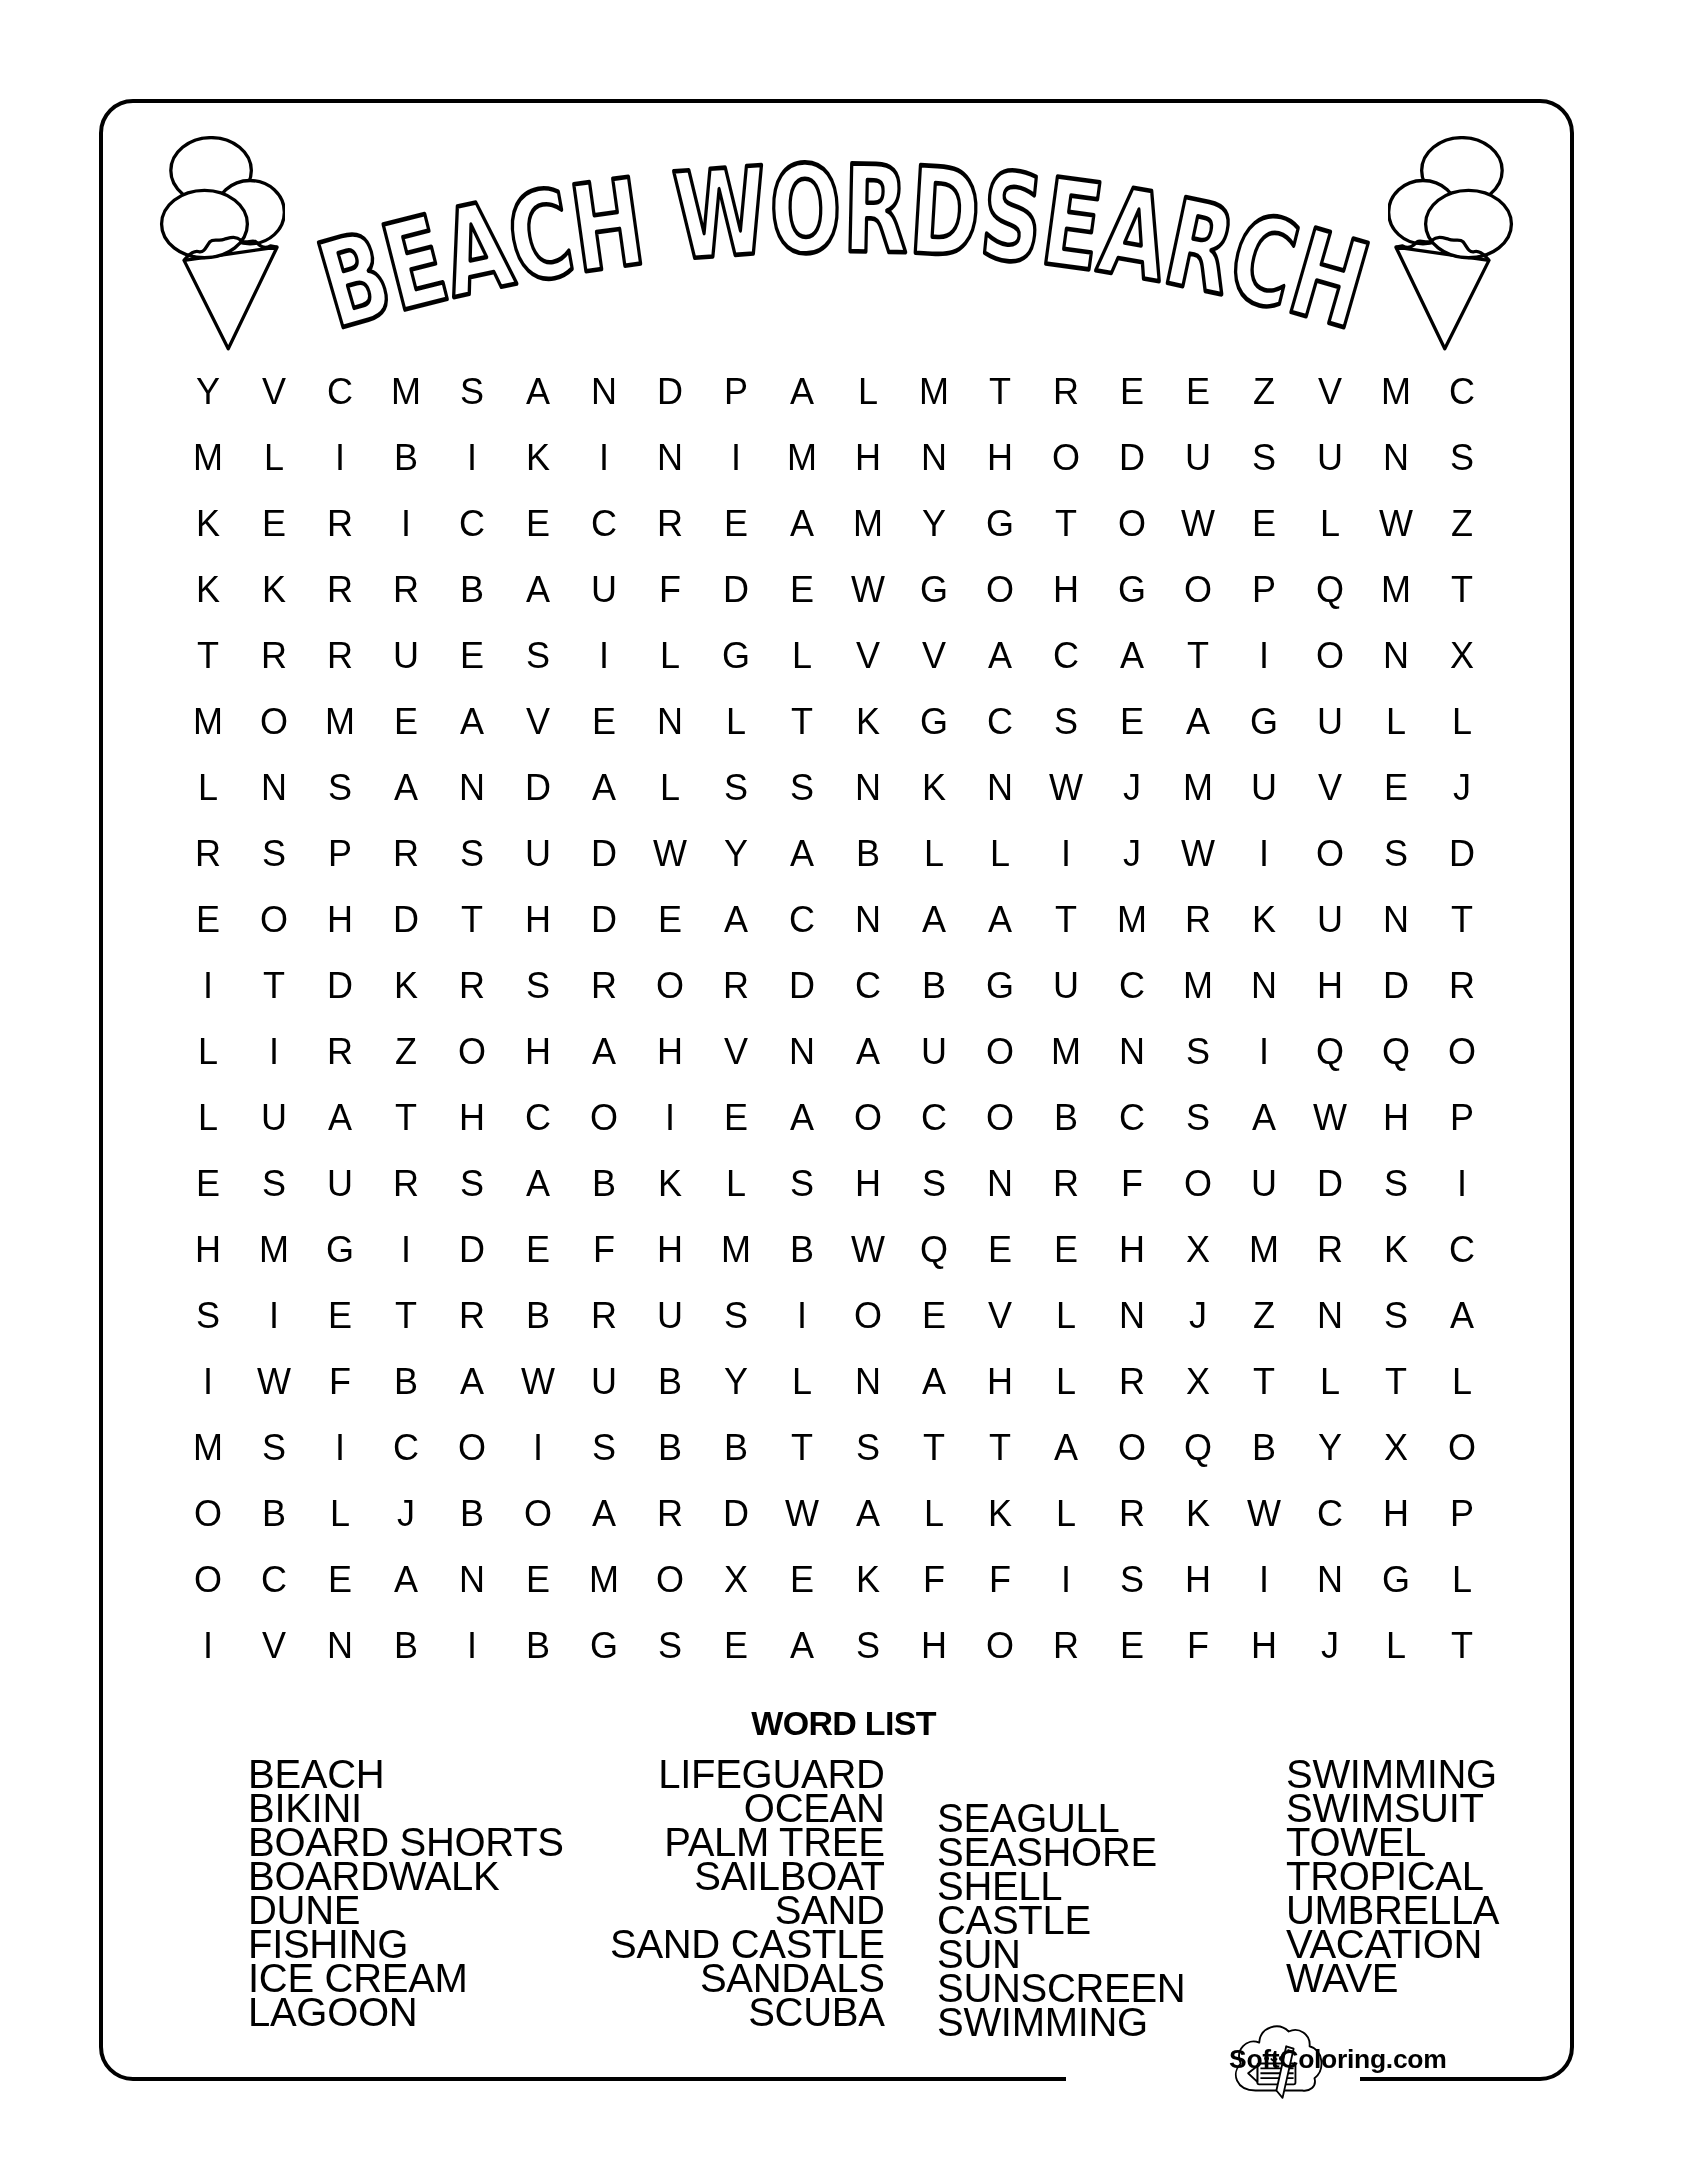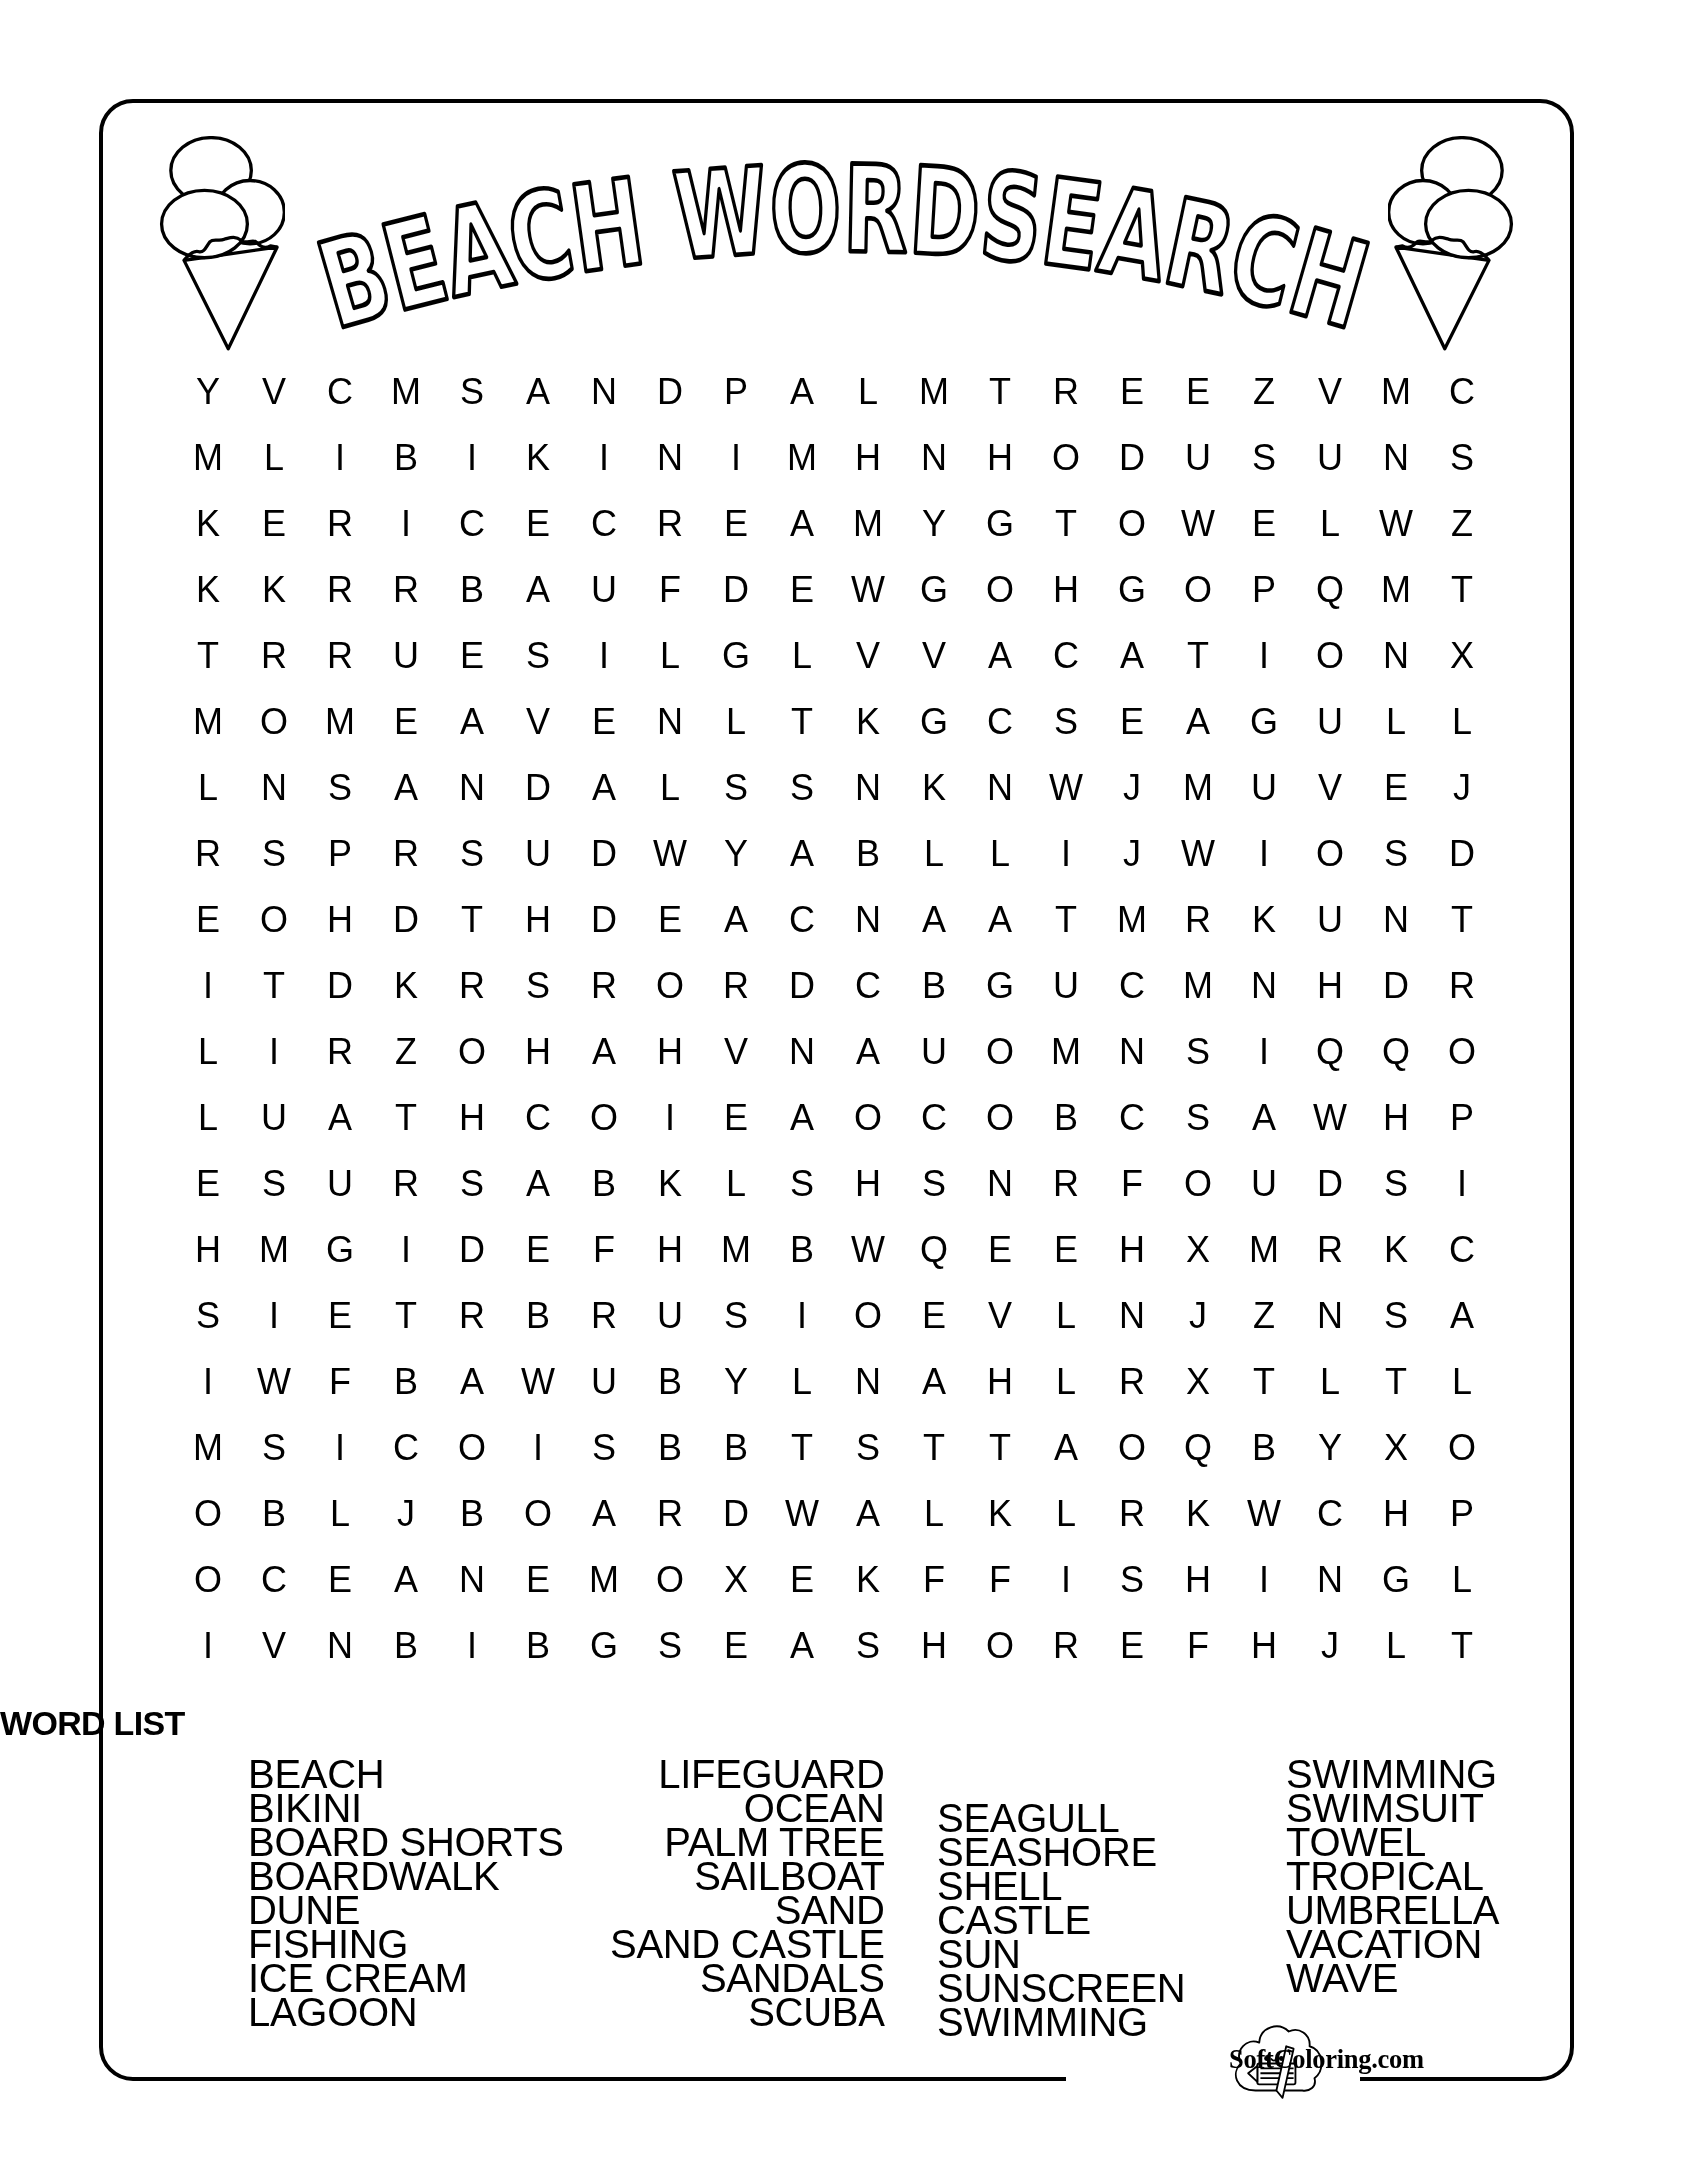--- a/index.html
+++ b/index.html
@@ -8,26 +8,26 @@
   .frame { position:absolute; left:99px; top:99px; width:1475px; height:1982px;
            border:4px solid #000; border-radius:34px; box-sizing:border-box; }
   .frame-gap { position:absolute; left:1066px; top:2075px; width:294px; height:10.6px; background:#fff; }
   .title-wrap { position:absolute; left:278px; top:119px; width:1131px; height:225px; }
   .title-svg text { font-family:"DejaVu Sans", sans-serif; font-weight:bold; }
   .cone { position:absolute; }
   .grid { position:absolute; left:175px; top:359px; display:grid;
           grid-template-columns:repeat(20, 66px); grid-auto-rows:66px; }
   .cell { display:flex; align-items:center; justify-content:center;
           font-size:36px; font-family:"Liberation Sans", sans-serif; line-height:1; }
-  .wl-title { position:absolute; left:0; width:1687px; top:1704px; 
+  .wl-title { position:absolute; left:0; width:1687px; top:1704px; text-align:center;
               font-size:34px; font-weight:bold; letter-spacing:-0.7px; }
   .wl-col { position:absolute; top:1757px; }
   .wl-item { font-size:40px; line-height:34px; height:34px; white-space:nowrap; letter-spacing:-0.3px; }
   .logo { position:absolute; left:1113px; top:2018px; width:344px; height:86px; }
-  .logo-text { position:absolute; left:1229px; top:2044px; font-family:Liberation Serif, serif;
+  .logo-text { position:absolute; left:1229px; top:2044px; font-family:Liberation Sans, sans-serif;
                font-weight:bold; font-size:26.5px; letter-spacing:-0.3px; }
 </style>
 </head>
 <body>
 
 <div class="frame"></div>
 <div class="frame-gap"></div>
 
 <svg class="cone" style="left:153px;top:136px;" width="132" height="225" viewBox="0 0 200 340">
   <g fill="#fff" stroke="#000" stroke-width="5" stroke-linejoin="round">

